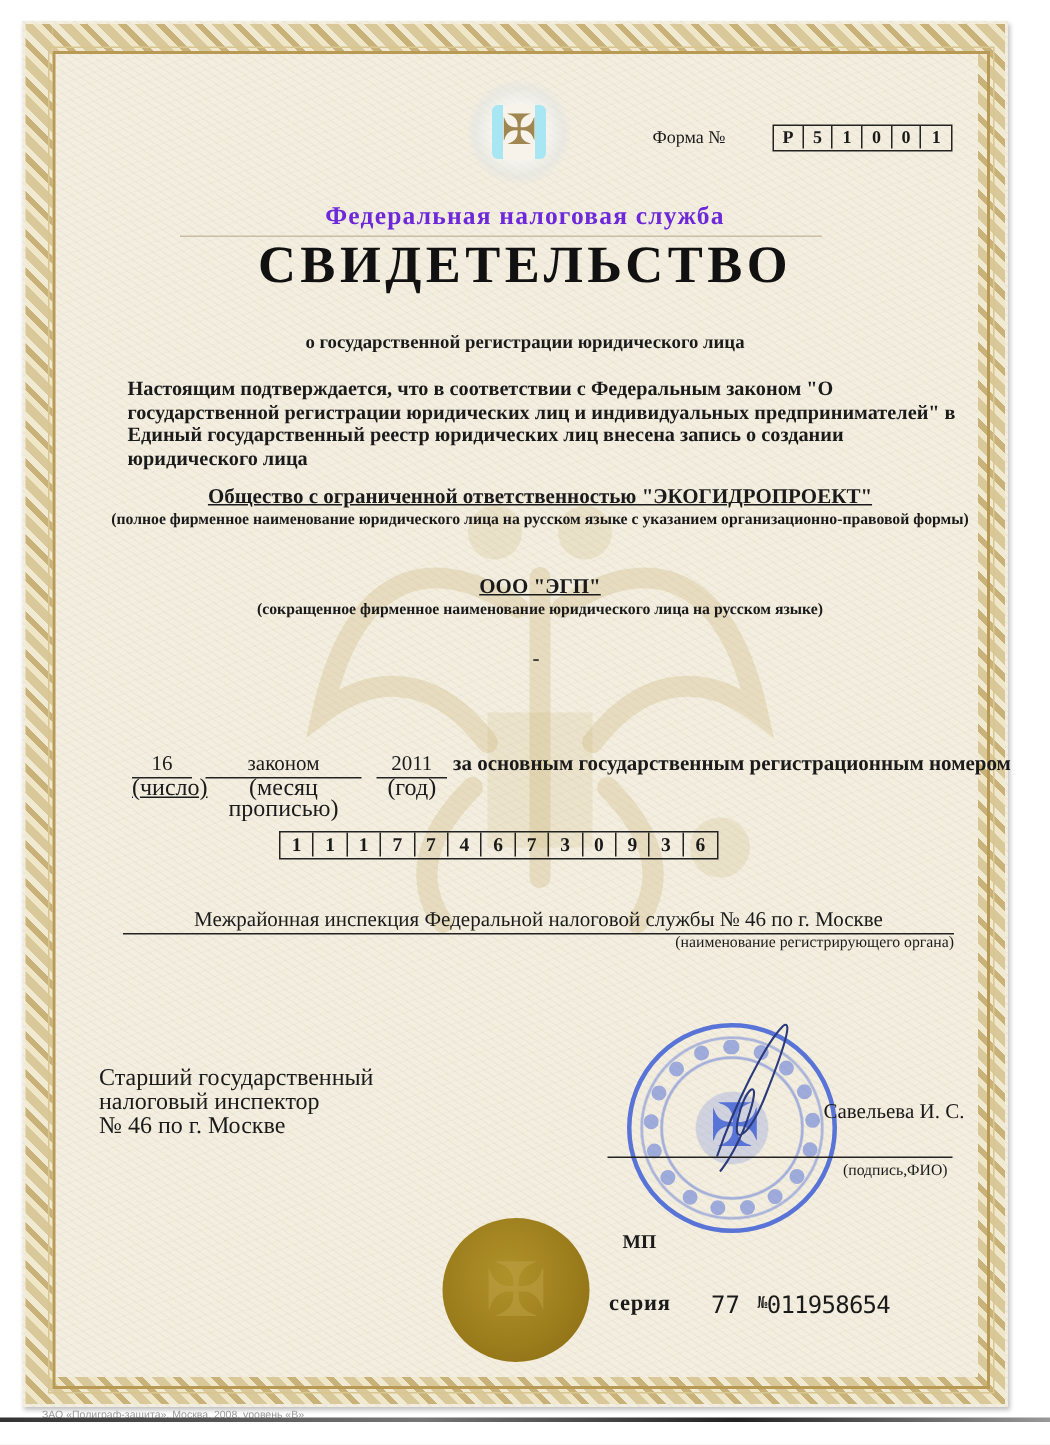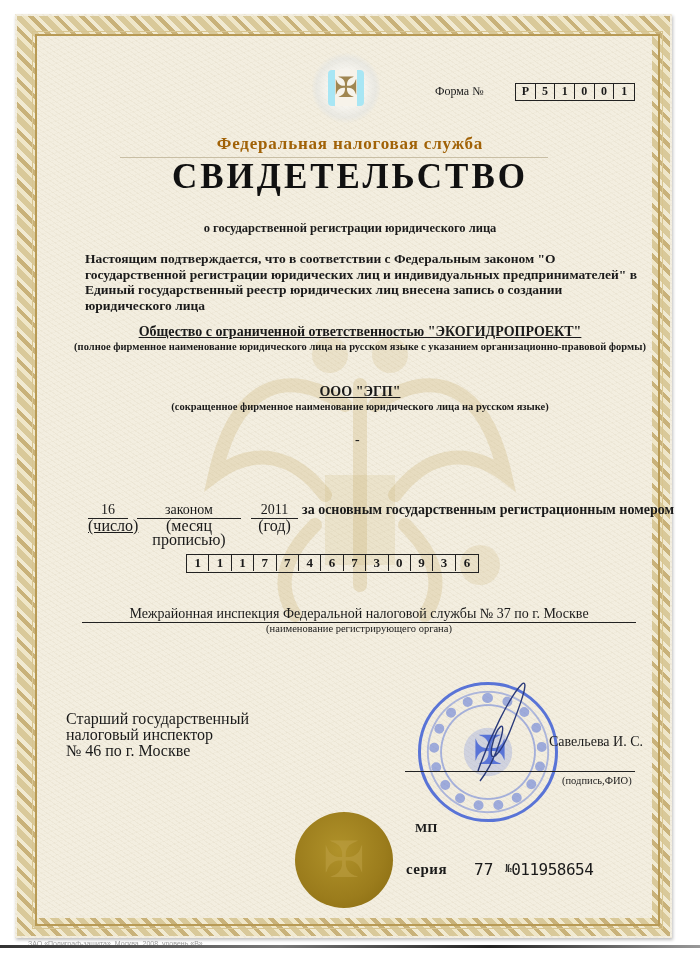--- a/index.html
+++ b/index.html
@@ -26,21 +26,21 @@
   .emblem-holo .eagle { position:absolute; left:22px; top:16px; width:24px; height:40px; color:#a08650; font-size:28px; line-height:40px; text-align:center; }
 
   .form-label { left:435px; top:84px; font-size:12px; }
   .cells { display:flex; border:1.5px solid #222; box-sizing:border-box; }
   .cells span { display:flex; align-items:center; justify-content:center; font-weight:bold; font-size:12px;
                 border-right:1px solid #222; box-sizing:border-box; }
   .cells span:last-child { border-right:none; }
   .form-cells { left:515px; top:83px; width:120px; height:18px; }
   .form-cells span { width:20px; height:15px; }
 
-  .fns { left:0; width:700px; top:134px; text-align:center; font-weight:bold; font-size:17px; letter-spacing:0.8px; color:#a16207; }
+  .fns { left:0; width:700px; top:134px; text-align:center; font-weight:bold; font-size:17px; letter-spacing:0.8px; color:#6d28d9; }
   .fns-rule { left:120px; top:157px; width:428px; height:1px; background:#c8bea4; }
   .title { left:0; width:700px; top:157px; text-align:center; font-weight:bold; font-size:35px; letter-spacing:3px; color:#111; }
   .subtitle { left:0; width:700px; top:221px; text-align:center; font-weight:bold; font-size:12.5px; }
   .confirm { left:85px; top:251px; width:560px; font-weight:bold; font-size:13.5px; line-height:15.5px; }
 
   .watermark { left:195px; top:325px; width:330px; height:300px; }
 
   .center-field { left:70px; width:580px; text-align:center;font-weight:bold; }
   .field-val { font-size:14px; text-decoration:underline; }
   .field-note { font-size:10.5px; line-height:13px; }
@@ -51,21 +51,21 @@
   .date-item .n { display:block; font-size:16px; line-height:14px; }
   .d-day { left:88px; top:501px; width:40px; }
   .d-day .n { text-decoration:underline; }
   .d-month { left:137px; top:501px; width:104px; }
   .d-year { left:251px; top:501px; width:47px; }
   .ogrn-text { left:302px; top:502px; font-weight:bold; font-size:14px; }
   .ogrn-cells { left:186px; top:554px; width:293px; height:19px; }
   .ogrn-cells span { width:22.5px; height:16px; font-size:13px; }
 
   .authority { left:82px; top:606px; width:554px; text-align:center; font-size:14px; border-bottom:1px solid #222; line-height:16px; }
-  .authority-note { left:82px; top:623px; width:554px; text-align:center; font-size:10.5px; }
+  .authority-note { left:82px; top:623px; width:554px; text-align:right; font-size:10.5px; }
 
   .inspector { left:66px; top:711px; font-size:16px; line-height:16px; }
   .stamp { left:418px; top:682px; width:140px; height:140px; border-radius:50%;
            border:3px solid #3f5fd6; box-sizing:border-box;
            background: radial-gradient(circle, rgba(80,110,220,0.25) 0 25%, transparent 26% 48%, rgba(63,95,214,0.5) 49% 50%, transparent 51% 62%, rgba(63,95,214,0.45) 63% 64%, transparent 65%);
            opacity:0.85; }
   .stamp .ring-text { position:absolute; inset:8px; border-radius:50%; border:10px dotted rgba(63,95,214,0.55); }
   .stamp .eagle { position:absolute; left:44px; top:38px; width:50px; height:56px; color:#3f5fd6; font-size:40px; text-align:center; line-height:56px; }
   .signature { left:470px; top:676px; width:60px; height:110px; }
   .signer { left:549px; top:734px; font-size:14px; }
@@ -160,21 +160,21 @@
   <span>4</span>
   <span>6</span>
   <span>7</span>
   <span>3</span>
   <span>0</span>
   <span>9</span>
   <span>3</span>
   <span>6</span>
 </div>
 
-<div class="abs authority">Межрайонная инспекция Федеральной налоговой службы № 37 по г. Москве</div>
+<div class="abs authority">Межрайонная инспекция Федеральной налоговой службы № 46 по г. Москве</div>
 <div class="abs authority-note">(наименование регистрирующего органа)</div>
 
 <div class="abs inspector">
   <div>Старший государственный</div>
   <div>налоговый инспектор</div>
   <div>№ 46 по г. Москве</div>
 </div>
 
 <div class="abs stamp">
   <div class="ring-text"></div>

